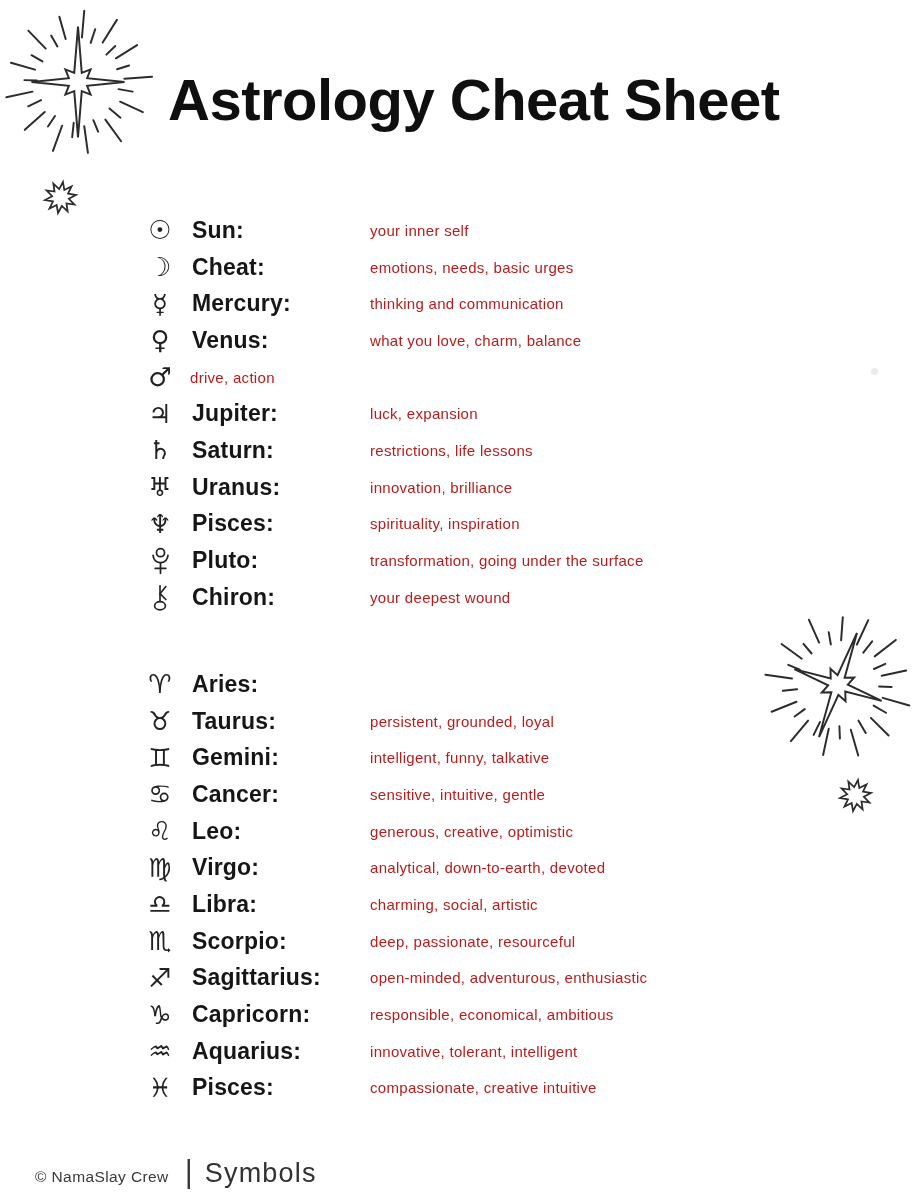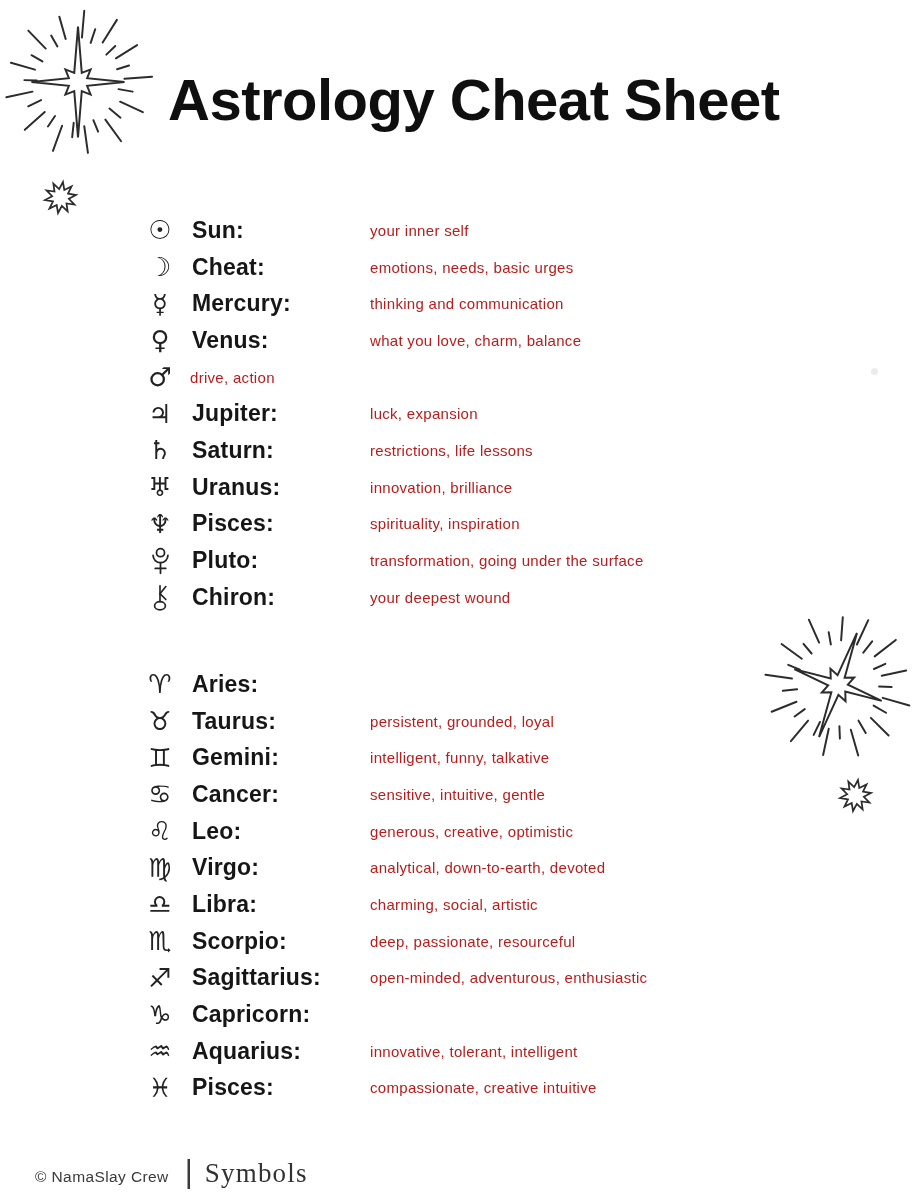--- a/index.html
+++ b/index.html
@@ -25,21 +25,21 @@
     font-family:"DejaVu Sans",sans-serif;font-size:26px;line-height:1;color:#222222;
     display:flex;align-items:center;justify-content:center;
   }
   .sym svg{display:block;}
   .name{font-weight:bold;font-size:23px;padding-left:12px;color:#161616;letter-spacing:0.2px;white-space:nowrap;}
   .desc{font-size:15px;padding-left:10px;color:#b91c1c;letter-spacing:0.3px;white-space:nowrap;}
 
   .footer{position:absolute;left:35px;top:1154px;display:flex;align-items:baseline;text-align:center;}
   .copyright{font-size:15.5px;color:#3a3a3a;letter-spacing:0.4px;}
   .divider{font-size:31px;font-weight:300;color:#3a3a3a;margin:0 12px 0 16px;}
-  .brand{font-size:27px;font-weight:300;letter-spacing:1.2px;color:#323232;font-family:Liberation Serif, serif;}
+  .brand{font-size:27px;font-weight:300;letter-spacing:1.2px;color:#323232;}
 
   .sparkle,.spiky{position:absolute;overflow:visible;}
   #sparkle-left{left:2px;top:6px;width:152px;height:152px;}
   #star-left{left:44px;top:181px;width:33px;height:33px;}
   #sparkle-right{left:762px;top:609px;width:152px;height:152px;transform:rotate(20deg);}
   #star-right{left:839px;top:779px;width:33px;height:33px;}
 
   .sparkle line{stroke:#2c2c2c;stroke-width:2.2;stroke-linecap:round;}
   .sparkle polygon{fill:#ffffff;stroke:#2c2c2c;stroke-width:2.2;stroke-linejoin:miter;}
   .spiky polygon{fill:#ffffff;stroke:#2c2c2c;stroke-width:1.7;stroke-linejoin:miter;}
@@ -248,20 +248,21 @@
 
   <div class="row">
     <span class="sym">♐</span>
     <span class="name">Sagittarius:</span>
     <span class="desc">open-minded, adventurous, enthusiastic</span>
   </div>
 
   <div class="row">
     <span class="sym">♑</span>
     <span class="name">Capricorn:</span>
+    <span class="desc">responsible, economical, ambitious</span>
   </div>
 
   <div class="row">
     <span class="sym">♒</span>
     <span class="name">Aquarius:</span>
     <span class="desc">innovative, tolerant, intelligent</span>
   </div>
 
   <div class="row">
     <span class="sym">♓</span>

